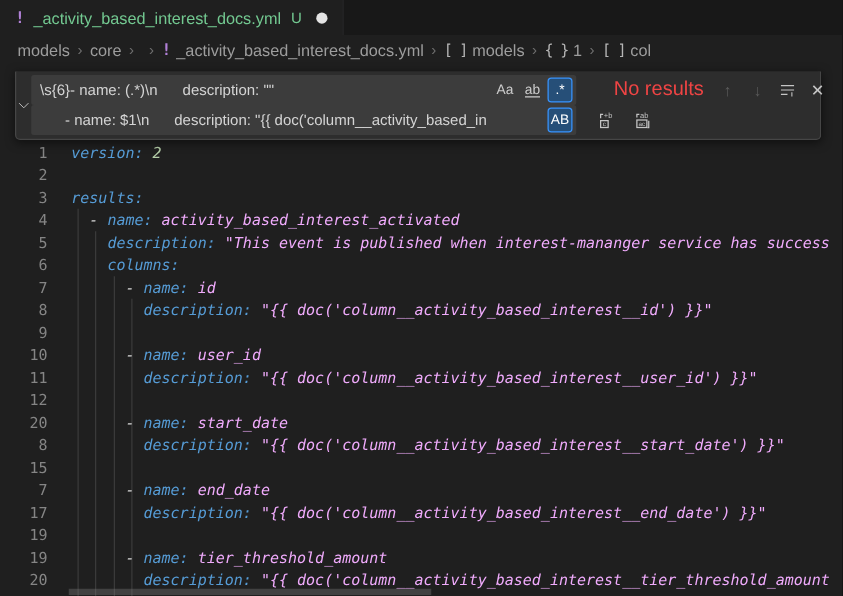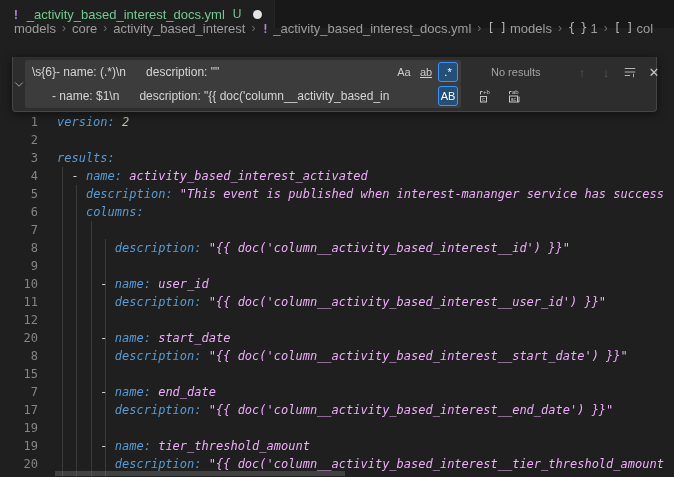--- a/index.html
+++ b/index.html
@@ -10,21 +10,21 @@
     color:#cccccc;
   }
   
   .tabbar{position:absolute;left:0;top:0;width:674px;height:28px;background:#181818;display:flex;}
   .tab{height:28px;display:flex;align-items:center;padding:0 12px;background:#1f1f1f;border-right:1px solid #252526;max-width:300px;}
   .tab .yml-icon{color:#b180d7;font-weight:bold;font-size:13px;margin-right:7px;font-family:"DejaVu Sans Mono",monospace;}
   .tab .tab-label{color:#73c991;font-size:13px;white-space:nowrap;}
   .tab .git-badge{color:#73c991;font-size:12px;margin-left:8px;}
   .tab .dirty-dot{width:9px;height:9px;border-radius:50%;background:#e4e4e4;margin-left:11px;}
   
-  .breadcrumbs{position:absolute;left:0;top:16px;width:674px;height:24px;display:flex;align-items:center;
+  .breadcrumbs{position:absolute;left:0;top:28px;width:674px;height:24px;display:flex;align-items:center;
     padding-left:14px;font-size:13px;color:#9d9d9d;white-space:nowrap;overflow:hidden;}
   .bc-item{display:flex;align-items:center;cursor:pointer;}
   .bc-sep{color:#6e6e6e;margin:0 6px;font-size:12px;}
   .bc-ico{margin-right:4px;}
   .bc-ico.purple{color:#b180d7;font-weight:bold;font-family:"DejaVu Sans Mono",monospace;}
   .bc-ico.sym{color:#b5b5b5;font-family:"DejaVu Sans Mono",monospace;font-size:12px;letter-spacing:-1px;}
   
   .editor{position:absolute;left:0;top:52px;width:674px;height:425px;background:#1f1f1f;overflow:hidden;}
   .code-area{position:absolute;left:0;top:61px;width:674px;}
   .code-line{display:flex;height:18px;line-height:18px;font-family:"DejaVu Sans Mono",monospace;font-size:12px;white-space:pre;}
@@ -49,21 +49,21 @@
   .fw-row{display:flex;align-items:center;height:24px;}
   .fw-inputwrap{position:relative;width:436px;height:24px;flex:0 0 436px;}
   .fw-input{width:100%;height:100%;background:#3c3c3c;border:none;outline:none;color:#d4d4d4;
     font-family:"Liberation Sans",sans-serif;font-size:12px;padding:0 70px 0 7px;border-radius:2px;white-space:pre;}
   .fw-input.rep{padding-right:30px;}
   .opts{position:absolute;right:3px;top:2px;display:flex;gap:2px;}
   .opt{width:20px;height:20px;border-radius:3px;display:flex;align-items:center;justify-content:center;
     font-size:11px;color:#cccccc;cursor:pointer;border:1px solid transparent;}
   .opt.active{background:#264f78;border:1px solid #3794ff;color:#ffffff;}
   .opt .ww{border-bottom:1px solid #cccccc;line-height:10px;}
-  .fw-status{color:#a3a3a3;font-size:11px;margin-left:30px;min-width:80px;}
+  .fw-status{color:#ef4444;font-size:16px;margin-left:30px;min-width:80px;}
   .fw-actions{display:flex;align-items:center;margin-left:auto;gap:2px;}
   .icon-btn{width:22px;height:22px;display:flex;align-items:center;justify-content:center;border-radius:4px;
     color:#c5c5c5;font-size:13px;cursor:pointer;}
   .icon-btn.disabled{color:#5a5a5a;cursor:default;}
   .rep-actions{display:flex;align-items:center;margin-left:14px;gap:6px;}
   svg .st{stroke:#c5c5c5;stroke-width:1;fill:none;}
   svg .tx{fill:#c5c5c5;font-family:"Liberation Sans",sans-serif;}
 </style>
 </head>
 <body>
@@ -81,23 +81,20 @@
 
   <div class="breadcrumbs">
       <span class="bc-item">
         <span>models</span>
       </span>
       <span class="bc-sep">›</span>
       <span class="bc-item">
         <span>core</span>
       </span>
       <span class="bc-sep">›</span>
-      <span class="bc-item">
-        <span>activity_based_interest</span>
-      </span>
       <span class="bc-sep">›</span>
       <span class="bc-item">
         <span class="bc-ico purple">!</span>
         <span>_activity_based_interest_docs.yml</span>
       </span>
       <span class="bc-sep">›</span>
       <span class="bc-item">
         <span class="bc-ico sym">[ ]</span>
         <span>models</span>
       </span>
@@ -118,21 +115,21 @@
     <div class="indent-guide ig1"></div>
     <div class="indent-guide ig2"></div>
     <div class="indent-guide ig3"></div>
     <div class="code-area">
         <div class="code-line"><span class="ln">1</span><span class="lc"><span class="tk-key">version:</span><span class="tk-pln"> </span><span class="tk-num">2</span></span></div>
         <div class="code-line"><span class="ln">2</span><span class="lc"></span></div>
         <div class="code-line"><span class="ln">3</span><span class="lc"><span class="tk-key">results:</span></span></div>
         <div class="code-line"><span class="ln">4</span><span class="lc"><span class="tk-pln">  - </span><span class="tk-key">name:</span><span class="tk-pln"> </span><span class="tk-str">activity_based_interest_activated</span></span></div>
         <div class="code-line"><span class="ln">5</span><span class="lc"><span class="tk-pln">    </span><span class="tk-key">description:</span><span class="tk-pln"> </span><span class="tk-str">"This event is published when interest-mananger service has success</span></span></div>
         <div class="code-line"><span class="ln">6</span><span class="lc"><span class="tk-pln">    </span><span class="tk-key">columns:</span></span></div>
-        <div class="code-line"><span class="ln">7</span></div>
+        <div class="code-line"><span class="ln">7</span><span class="lc"><span class="tk-pln">      - </span><span class="tk-key">name:</span><span class="tk-pln"> </span><span class="tk-str">id</span></span></div>
         <div class="code-line"><span class="ln">8</span><span class="lc"><span class="tk-pln">        </span><span class="tk-key">description:</span><span class="tk-pln"> </span><span class="tk-str">"{{ doc('column__activity_based_interest__id') }}"</span></span></div>
         <div class="code-line"><span class="ln">9</span><span class="lc"></span></div>
         <div class="code-line"><span class="ln">10</span><span class="lc"><span class="tk-pln">      - </span><span class="tk-key">name:</span><span class="tk-pln"> </span><span class="tk-str">user_id</span></span></div>
         <div class="code-line"><span class="ln">11</span><span class="lc"><span class="tk-pln">        </span><span class="tk-key">description:</span><span class="tk-pln"> </span><span class="tk-str">"{{ doc('column__activity_based_interest__user_id') }}"</span></span></div>
         <div class="code-line"><span class="ln">12</span><span class="lc"></span></div>
         <div class="code-line"><span class="ln">20</span><span class="lc"><span class="tk-pln">      - </span><span class="tk-key">name:</span><span class="tk-pln"> </span><span class="tk-str">start_date</span></span></div>
         <div class="code-line"><span class="ln">8</span><span class="lc"><span class="tk-pln">        </span><span class="tk-key">description:</span><span class="tk-pln"> </span><span class="tk-str">"{{ doc('column__activity_based_interest__start_date') }}"</span></span></div>
         <div class="code-line"><span class="ln">15</span><span class="lc"></span></div>
         <div class="code-line"><span class="ln">7</span><span class="lc"><span class="tk-pln">      - </span><span class="tk-key">name:</span><span class="tk-pln"> </span><span class="tk-str">end_date</span></span></div>
         <div class="code-line"><span class="ln">17</span><span class="lc"><span class="tk-pln">        </span><span class="tk-key">description:</span><span class="tk-pln"> </span><span class="tk-str">"{{ doc('column__activity_based_interest__end_date') }}"</span></span></div>

